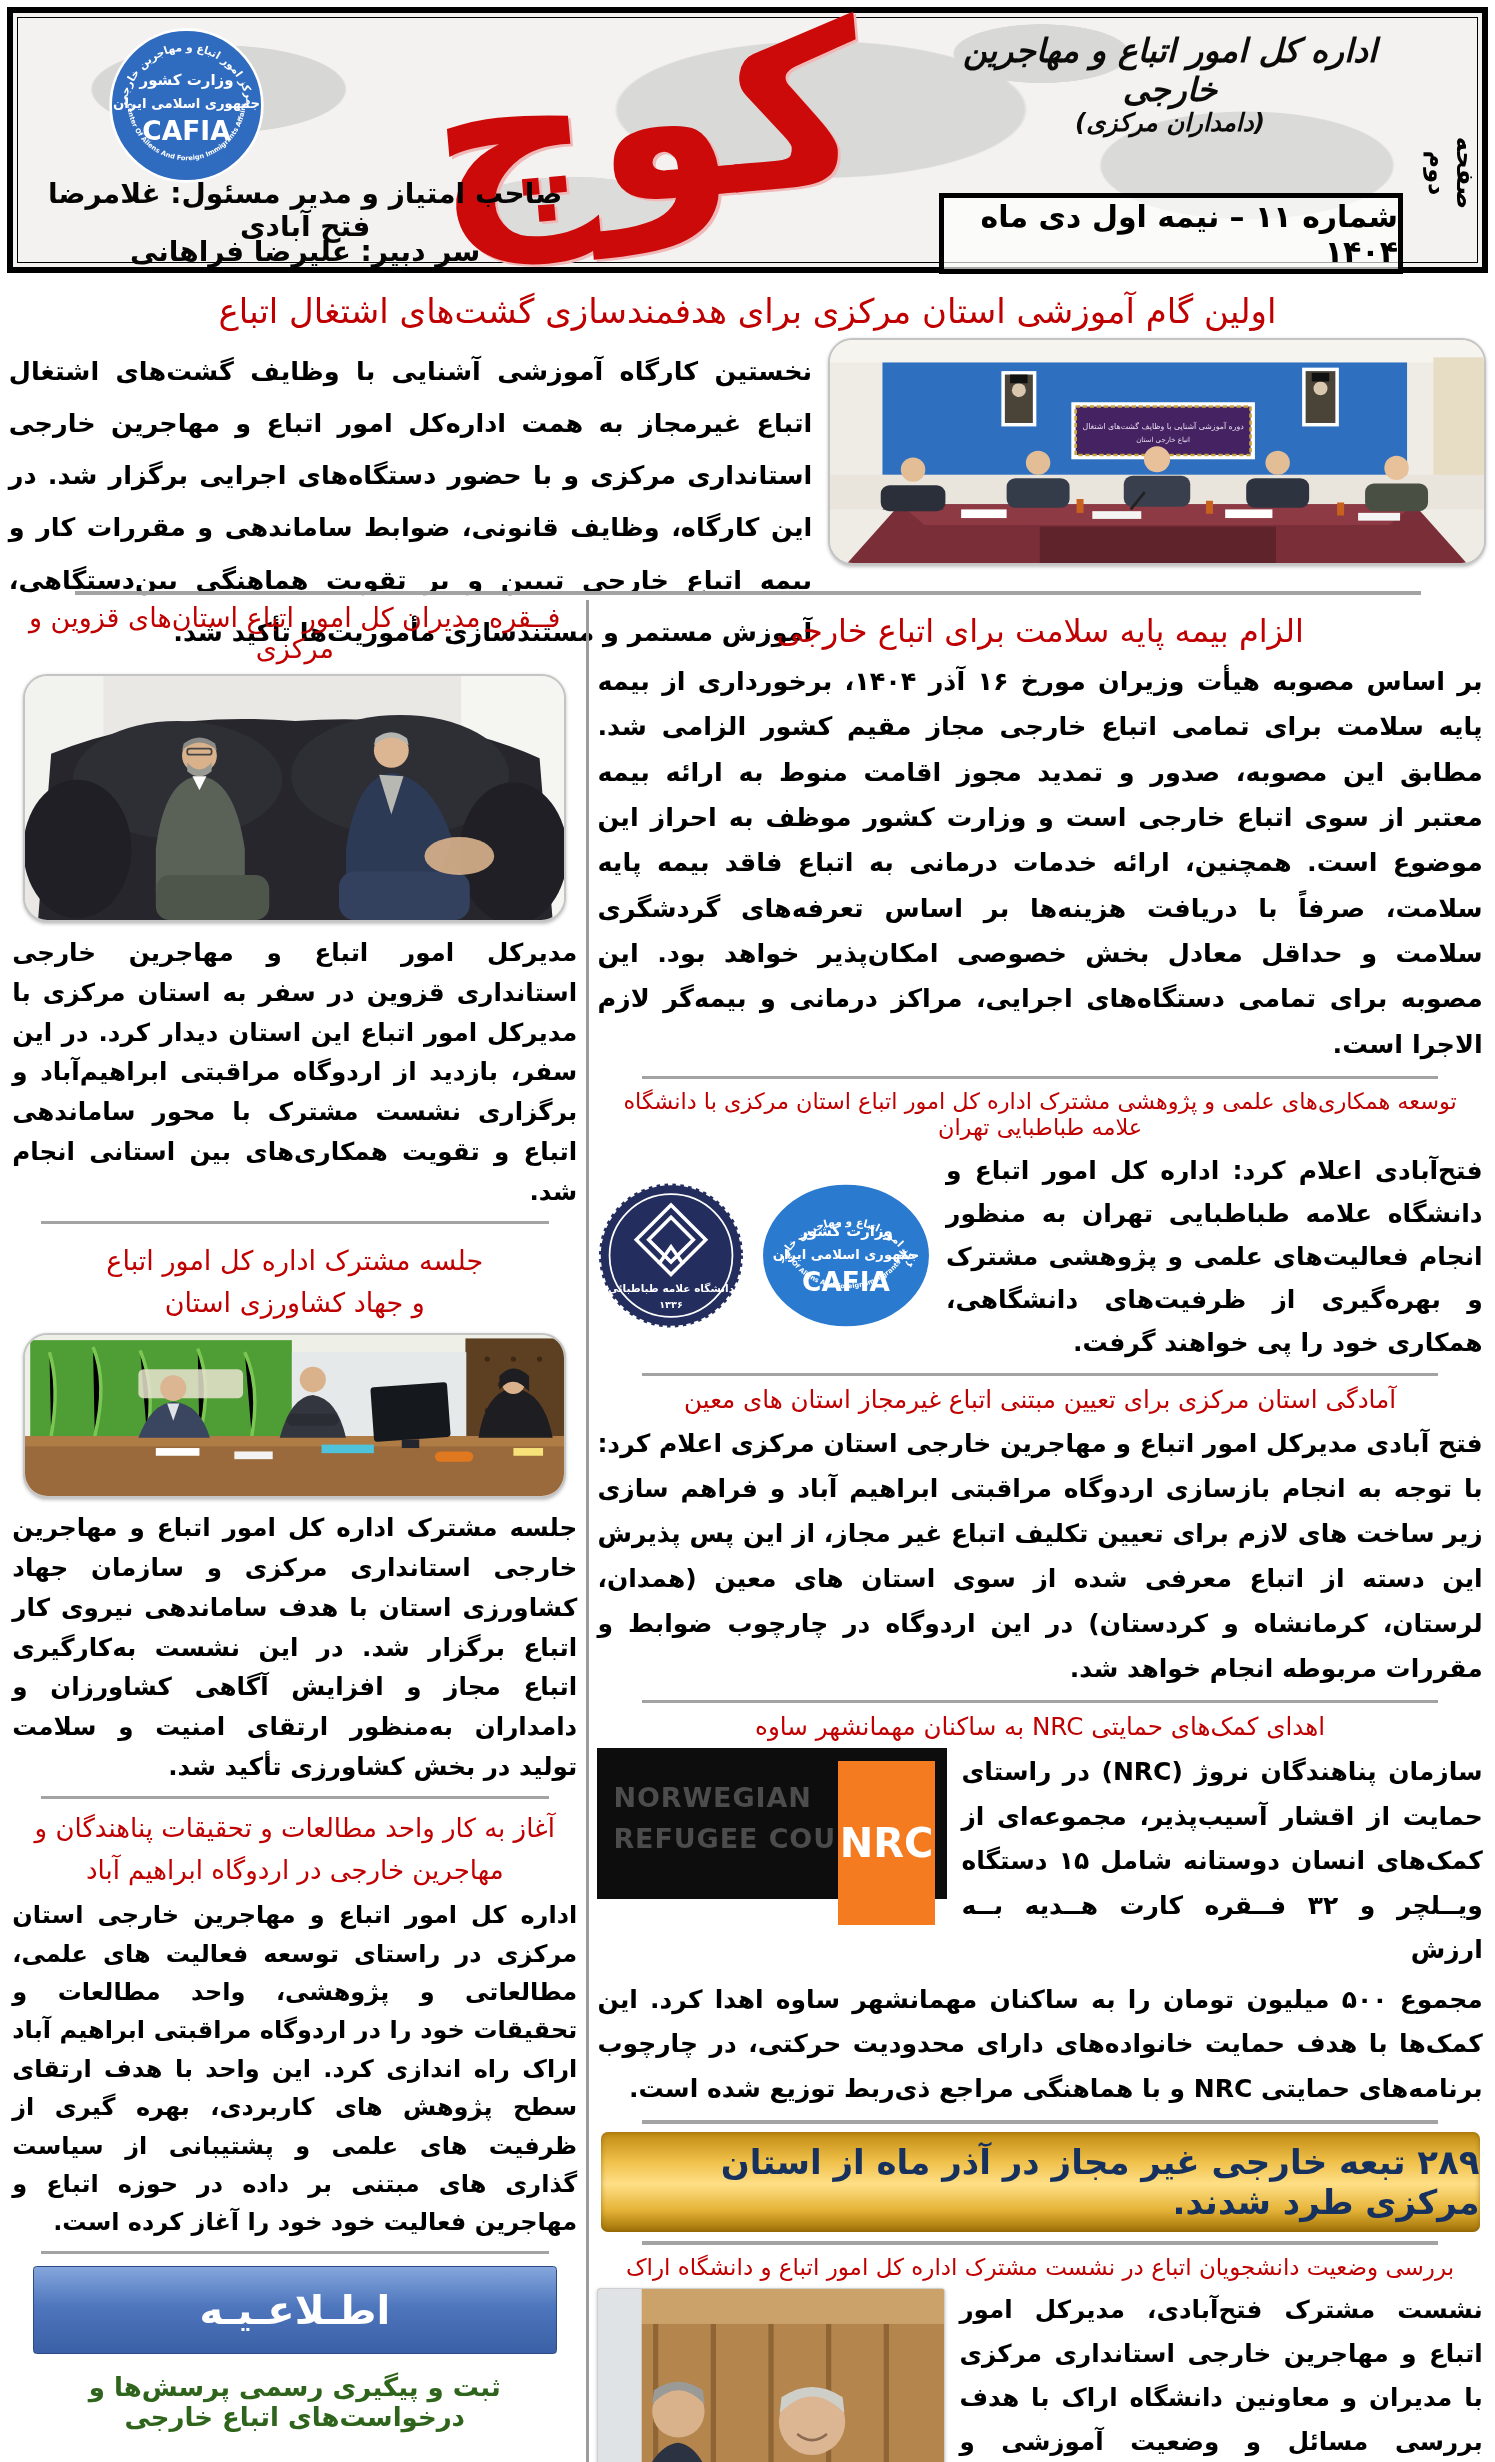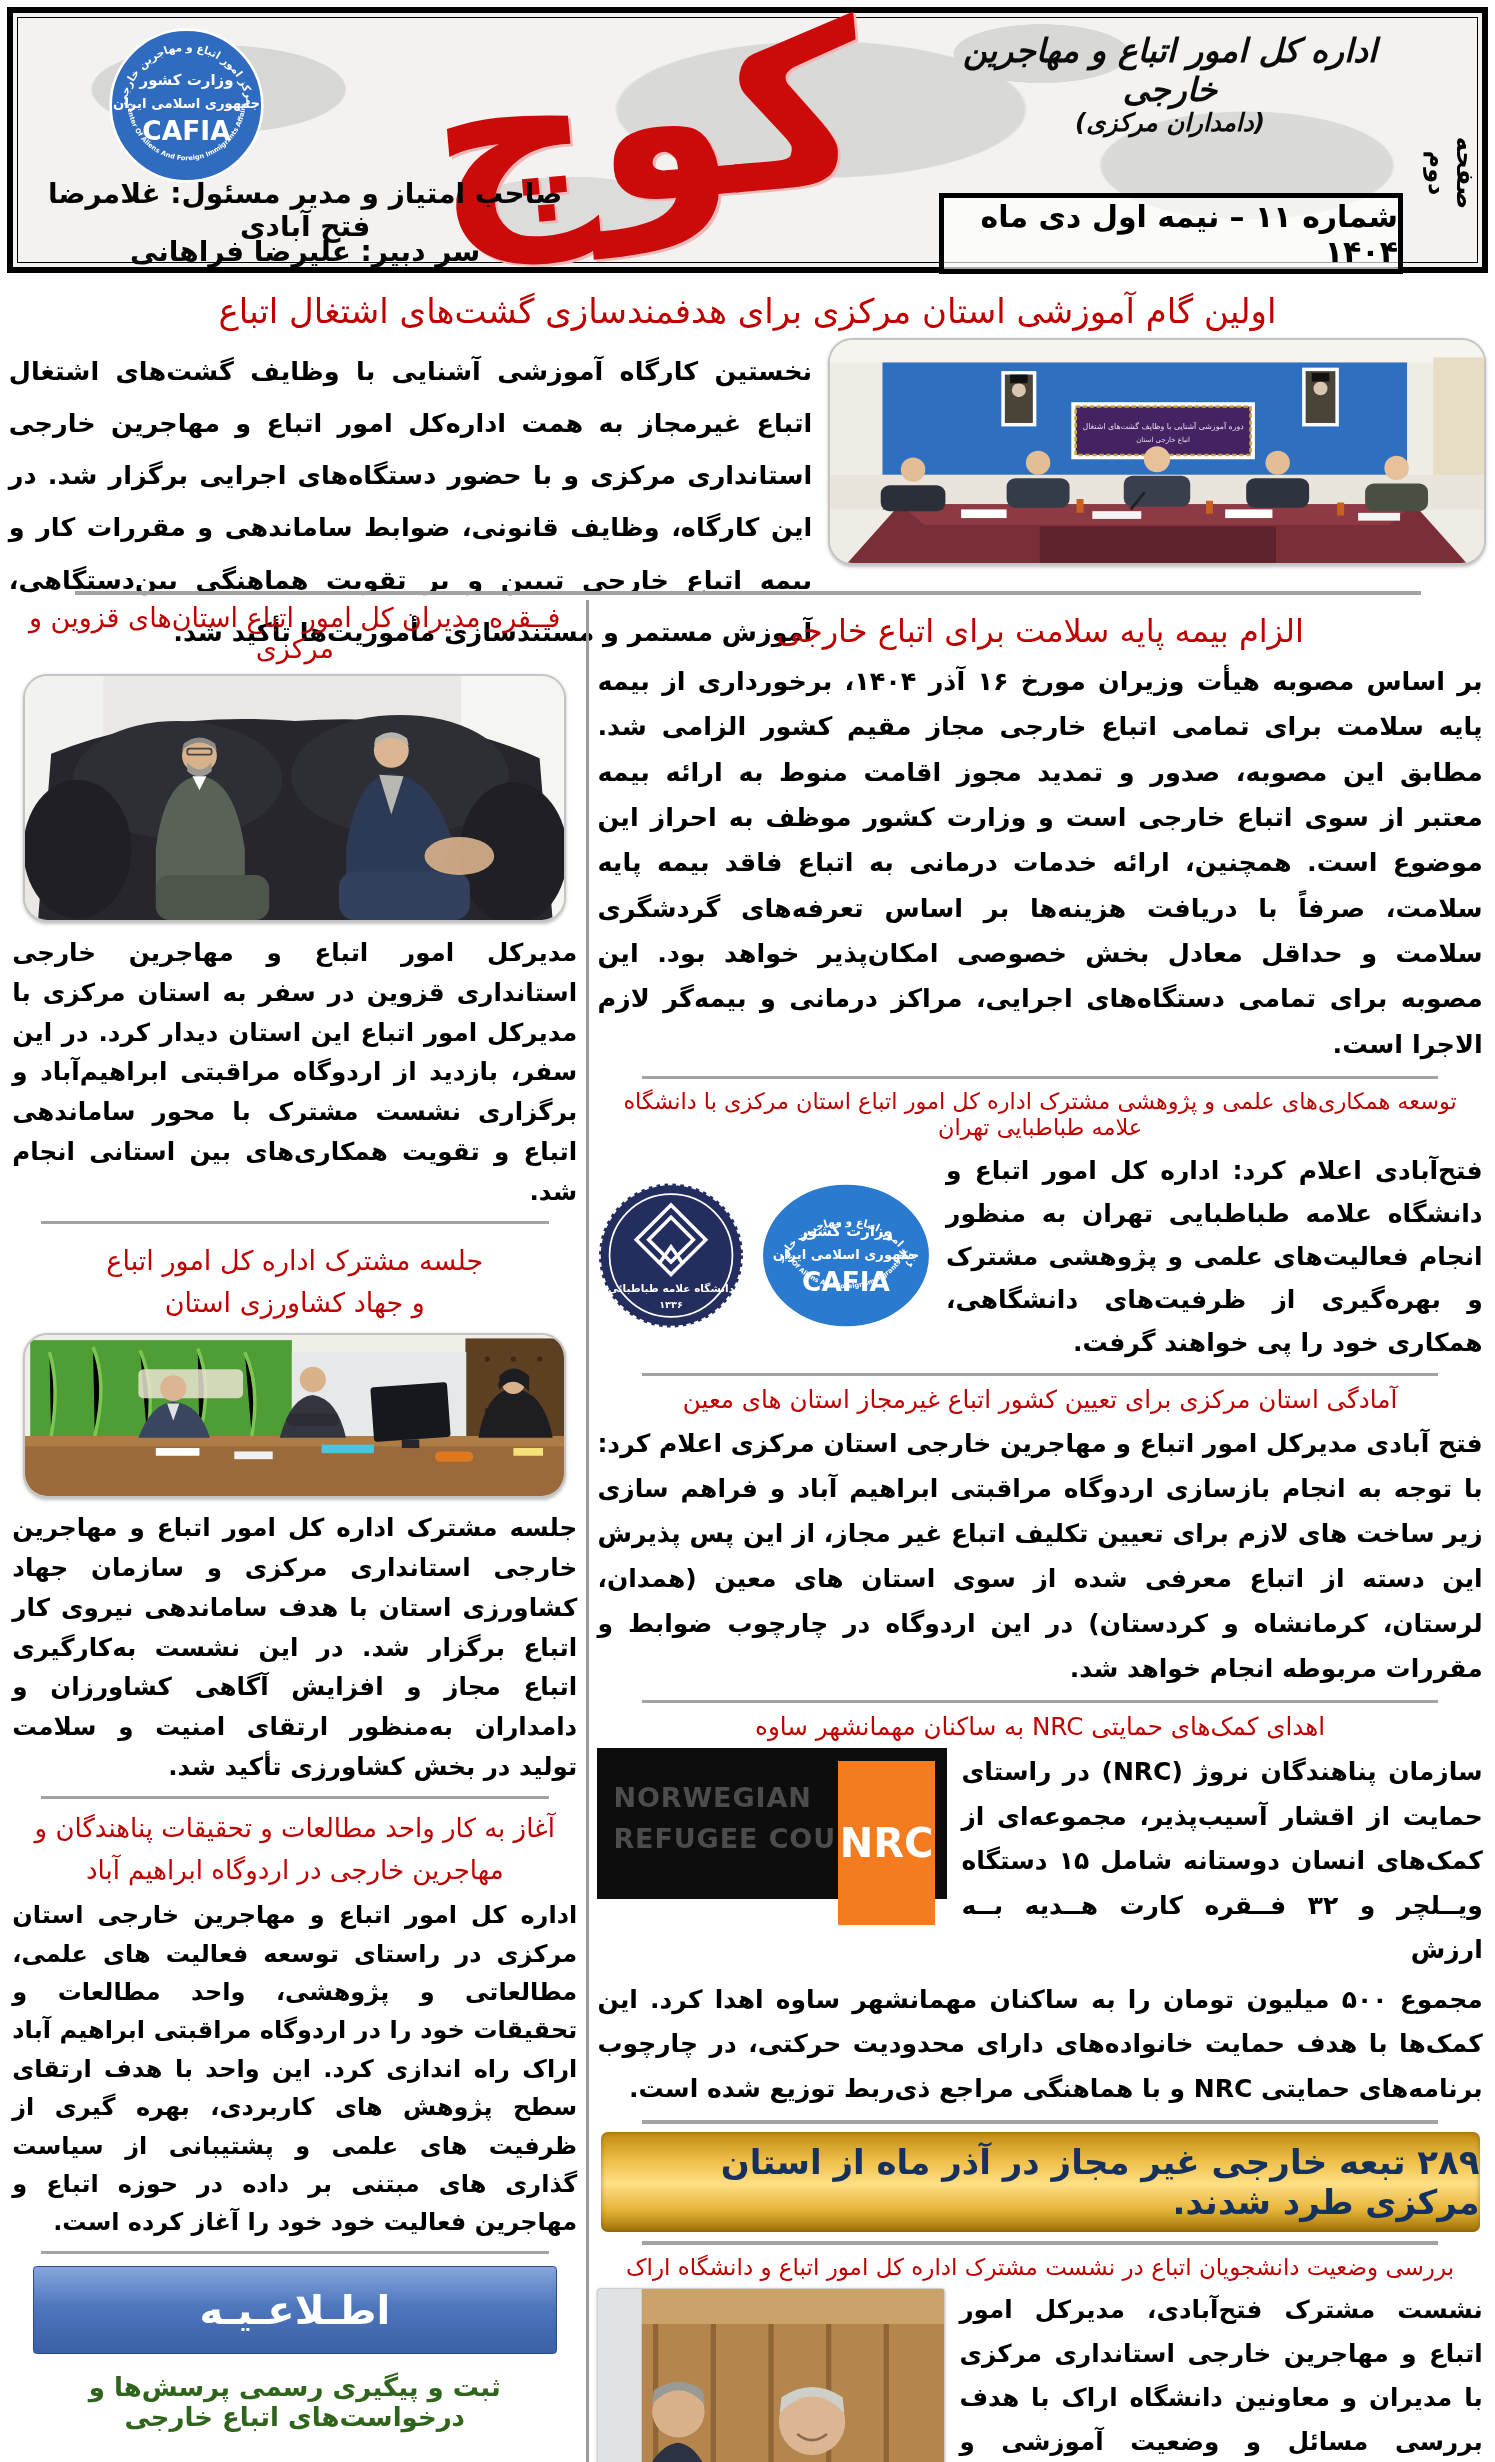--- a/index.html
+++ b/index.html
@@ -360,21 +360,21 @@
             <text fill="#ffffff" font-size="7.5" font-weight="bold" text-anchor="middle">
               <textPath href="#arcBot2" startOffset="50%">Center Of Aliens And Foreign Immigrants Affairs</textPath>
             </text>
           </svg>
         </div>
         <p class="body-text coop-text">فتح‌آبادی اعلام کرد: اداره کل امور اتباع و دانشگاه علامه طباطبایی تهران به منظور انجام فعالیت‌های علمی و پژوهشی مشترک و بهره‌گیری از ظرفیت‌های دانشگاهی، همکاری خود را پی خواهند گرفت.</p>
       </div>
 
       <div class="hdiv"></div>
 
-      <h2 class="red-title t-readiness">آمادگی استان مرکزی برای تعیین کشور اتباع غیرمجاز  استان های معین</h2>
+      <h2 class="red-title t-readiness">آمادگی استان مرکزی برای تعیین مبتنی اتباع غیرمجاز  استان های معین</h2>
       <p class="body-text p-readiness">فتح آبادی مدیرکل امور اتباع و مهاجرین خارجی استان مرکزی اعلام کرد: با توجه به انجام بازسازی اردوگاه مراقبتی ابراهیم آباد و فراهم سازی زیر ساخت های لازم برای تعیین تکلیف اتباع غیر مجاز، از این پس پذیرش این دسته از اتباع معرفی شده از سوی استان های معین (همدان، لرستان، کرمانشاه و کردستان) در این اردوگاه در چارچوب ضوابط و مقررات مربوطه انجام خواهد شد.</p>
 
       <div class="hdiv"></div>
 
       <h2 class="red-title t-nrc">اهدای کمک‌های حمایتی NRC به ساکنان مهمانشهر ساوه</h2>
       <div class="nrc-row">
         <div class="nrc-logo">
           <div class="nrc-text">
             <div>NORWEGIAN</div>
             <div>REFUGEE COUNCIL</div>

